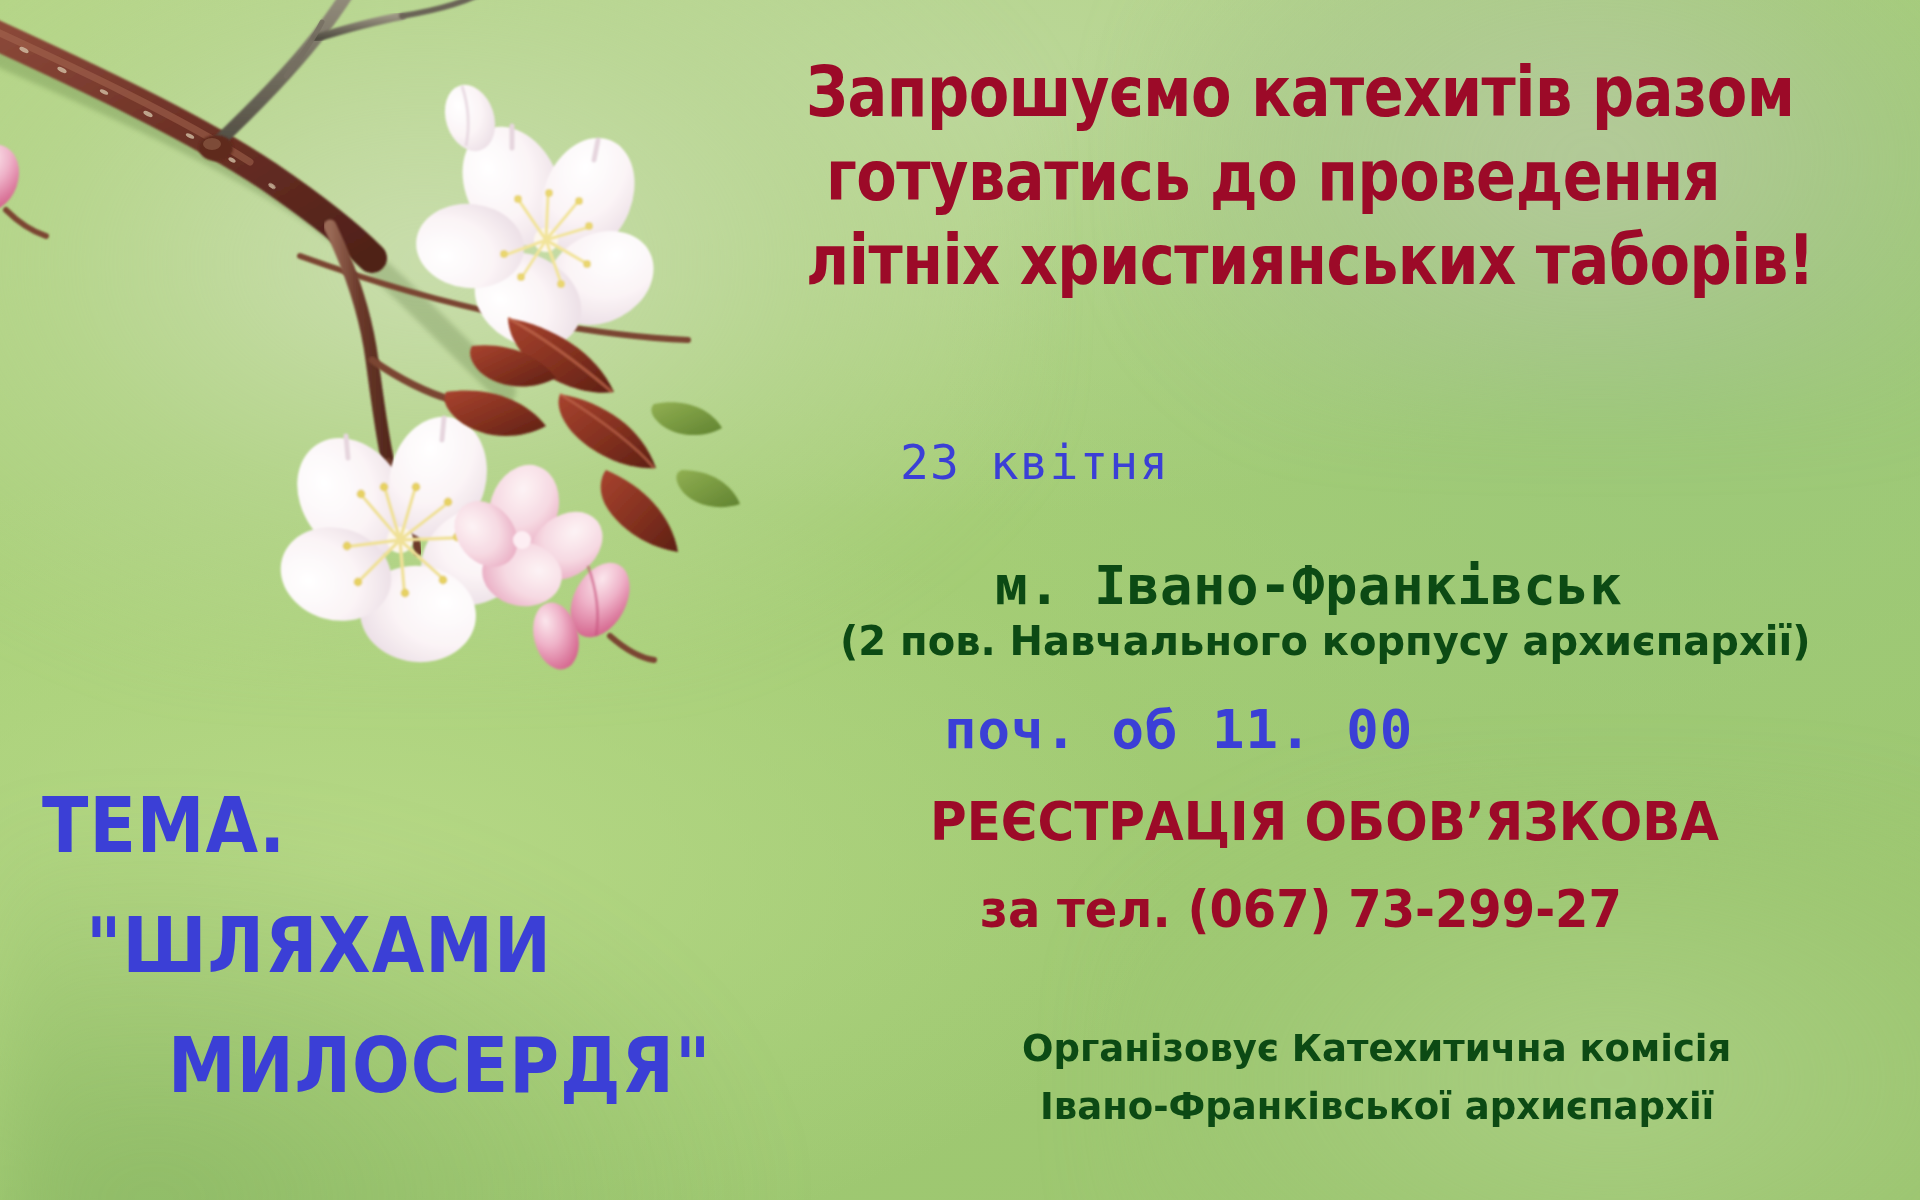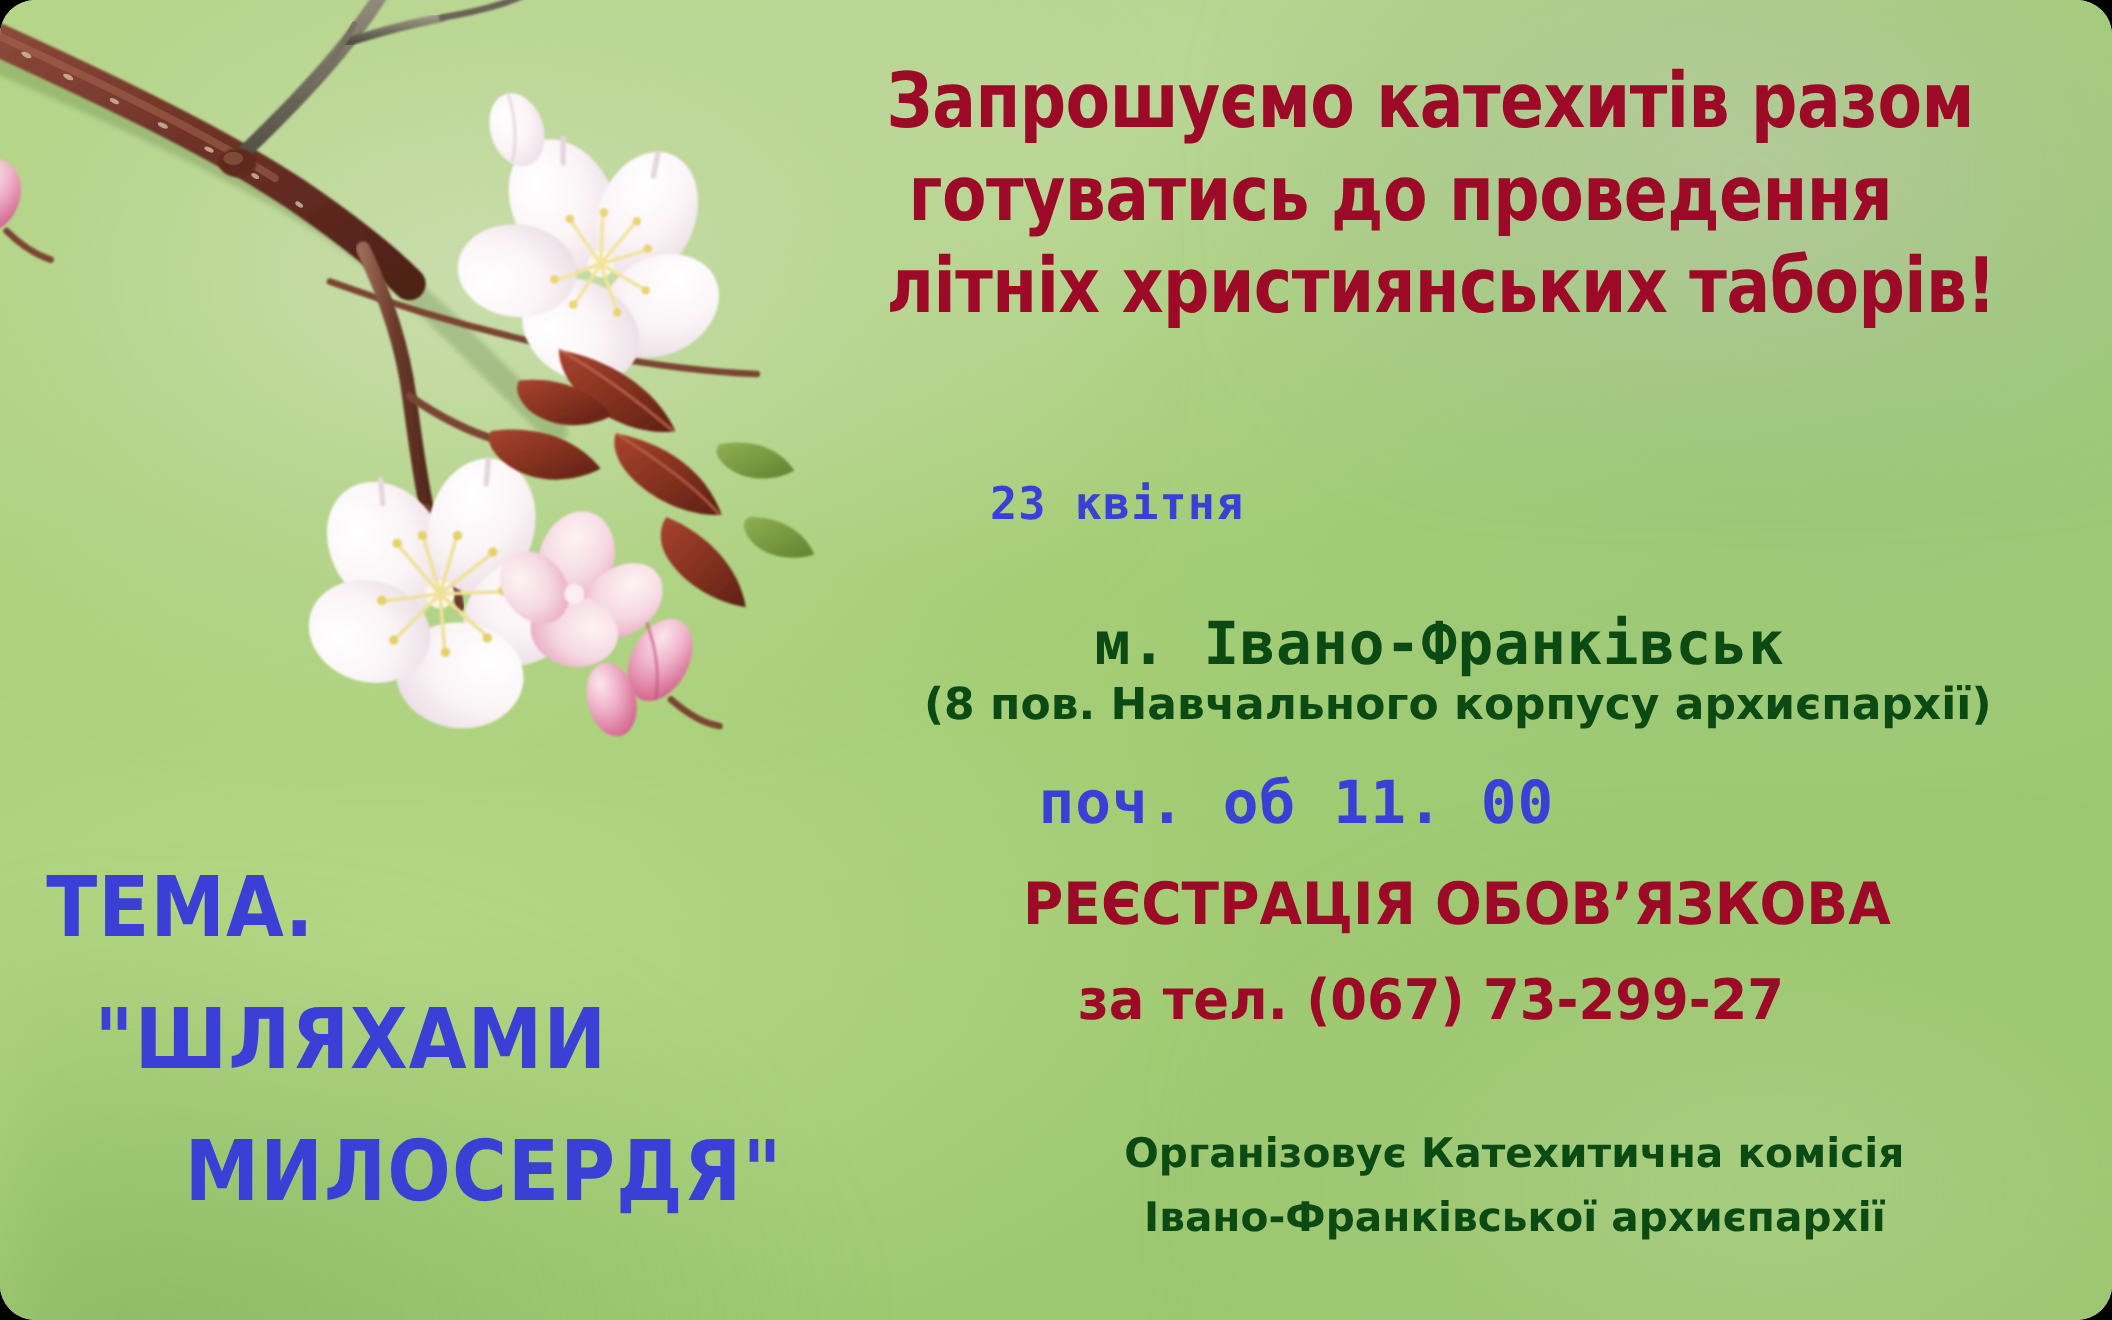--- a/index.html
+++ b/index.html
@@ -7,21 +7,20 @@
     padding: 0;
     background: #000;
   }
   #poster {
     position: relative;
     width: 1920px;
     height: 1200px;
     overflow: hidden;
     font-family: "DejaVu Sans", sans-serif;
     background: #e5e5e5;
-    border-radius: 32px;
   }
 
   
   .bg-base {
     position: absolute;
     inset: 0;
     background:
       radial-gradient(ellipse 70% 55% at 18% 72%, #b6d886 0%, rgba(182,216,134,0) 62%),
       radial-gradient(ellipse 60% 70% at 88% 30%, #9cc879 0%, rgba(156,200,121,0) 65%),
       radial-gradient(ellipse 80% 60% at 50% 8%, #bcd79a 0%, rgba(188,215,154,0) 58%),
@@ -86,22 +85,22 @@
     font-family: "DejaVu Sans", sans-serif;
     font-weight: bold;
     font-size: 59px;
     color: #9c0a28;
     letter-spacing: -0.5px;
     transform: scaleY(1.18);
     transform-origin: left center;
   }
   .date-line {
     font-family: "DejaVu Sans Mono", monospace;
-    font-weight: bold;
-    font-size: 41px;
+    font-weight: normal;
+    font-size: 48px;
     color: #3b3fd6;
     letter-spacing: 1px;
   }
   .city-line {
     font-family: "DejaVu Sans Mono", monospace;
     font-weight: bold;
     font-size: 54px;
     color: #0c4a14;
     letter-spacing: 0.5px;
     margin-top: 26px;
@@ -360,21 +359,21 @@
   </div>
 
   <div class="txt headline" style="left:806px; top:62px;">Запрошуємо катехитів разом</div>
   <div class="txt headline" style="left:826px; top:146px;">готуватись до проведення</div>
   <div class="txt headline" style="left:806px; top:230px;">літніх християнських таборів!</div>
 
   <div class="txt date-line" style="left:900px; top:438px;">23 квітня</div>
 
   <div class="txt city-line" style="left:995px; top:533px;">м. Івано-Франківськ</div>
 
-  <div class="txt venue-line" style="left:840px; top:621px;">(8 пов. Навчального корпусу архиєпархії)</div>
+  <div class="txt venue-line" style="left:840px; top:621px;">(2 пов. Навчального корпусу архиєпархії)</div>
 
   <div class="txt time-line" style="left:900px; top:703px;margin-left:44px;">поч. об 11. 00</div>
 
   <div class="txt reg-line" style="left:930px; top:797px;">РЕЄСТРАЦІЯ ОБОВ’ЯЗКОВА</div>
 
   <div class="txt phone-line" style="left:980px; top:885px;">за тел. (067) 73-299-27</div>
 
   <div class="txt org-line" style="left:1022px; top:1030px;">Організовує Катехитична комісія</div>
   <div class="txt org-line" style="left:1040px; top:1088px;">Івано-Франківської архиєпархії</div>
 

